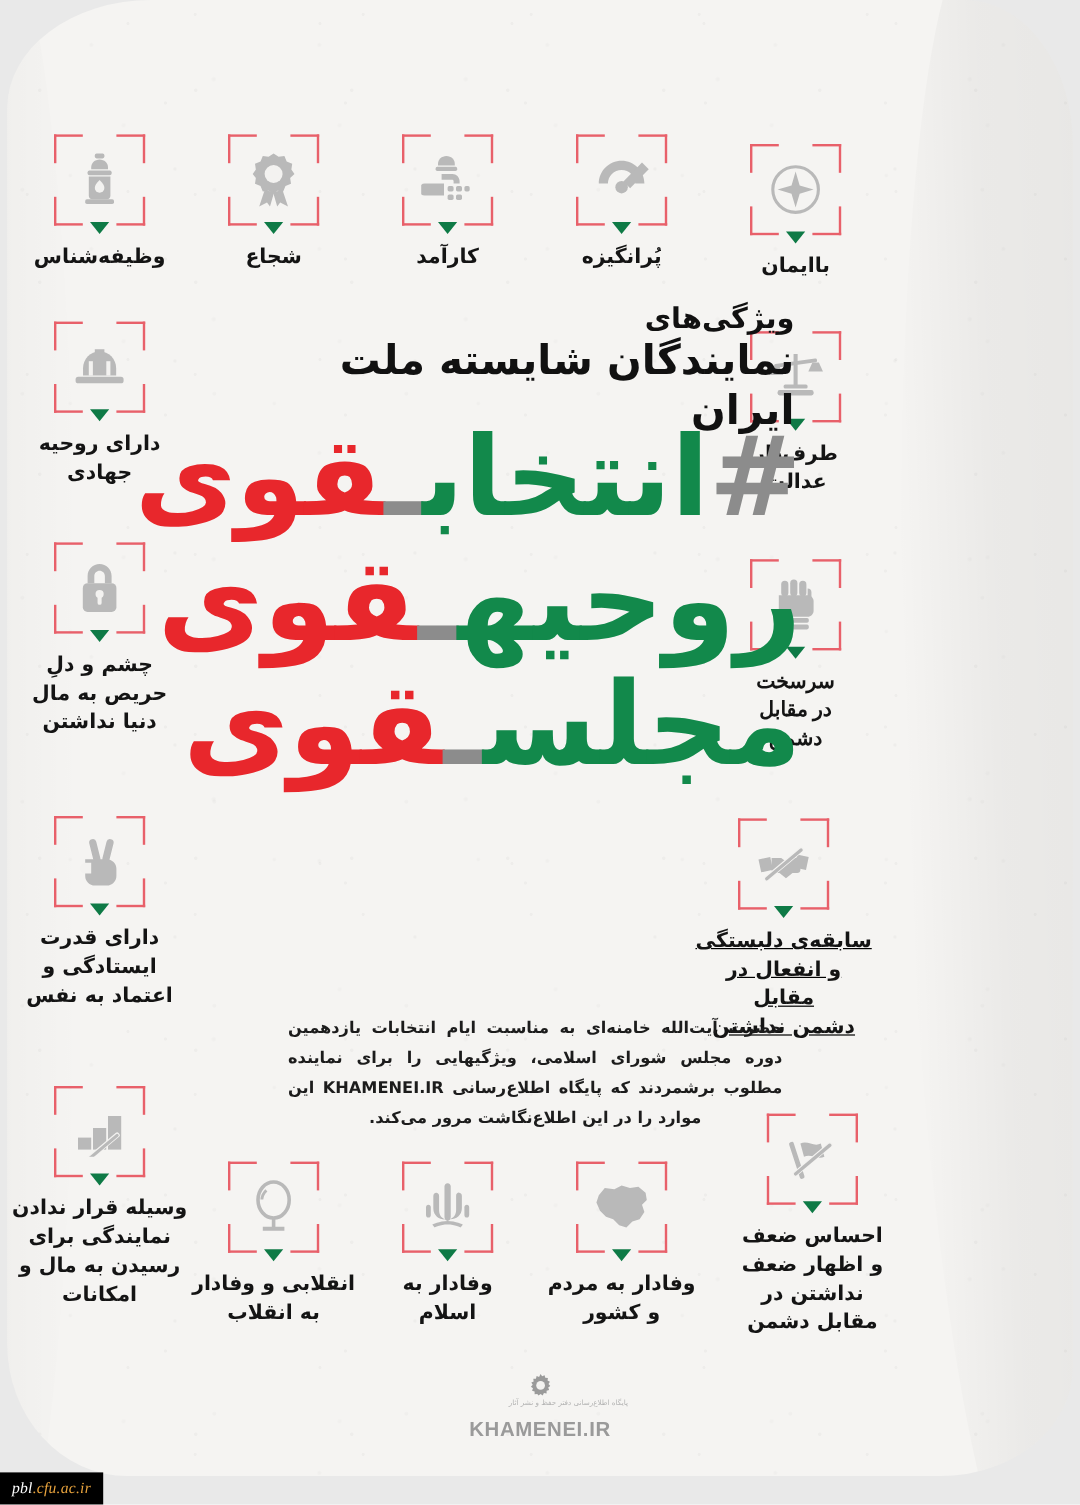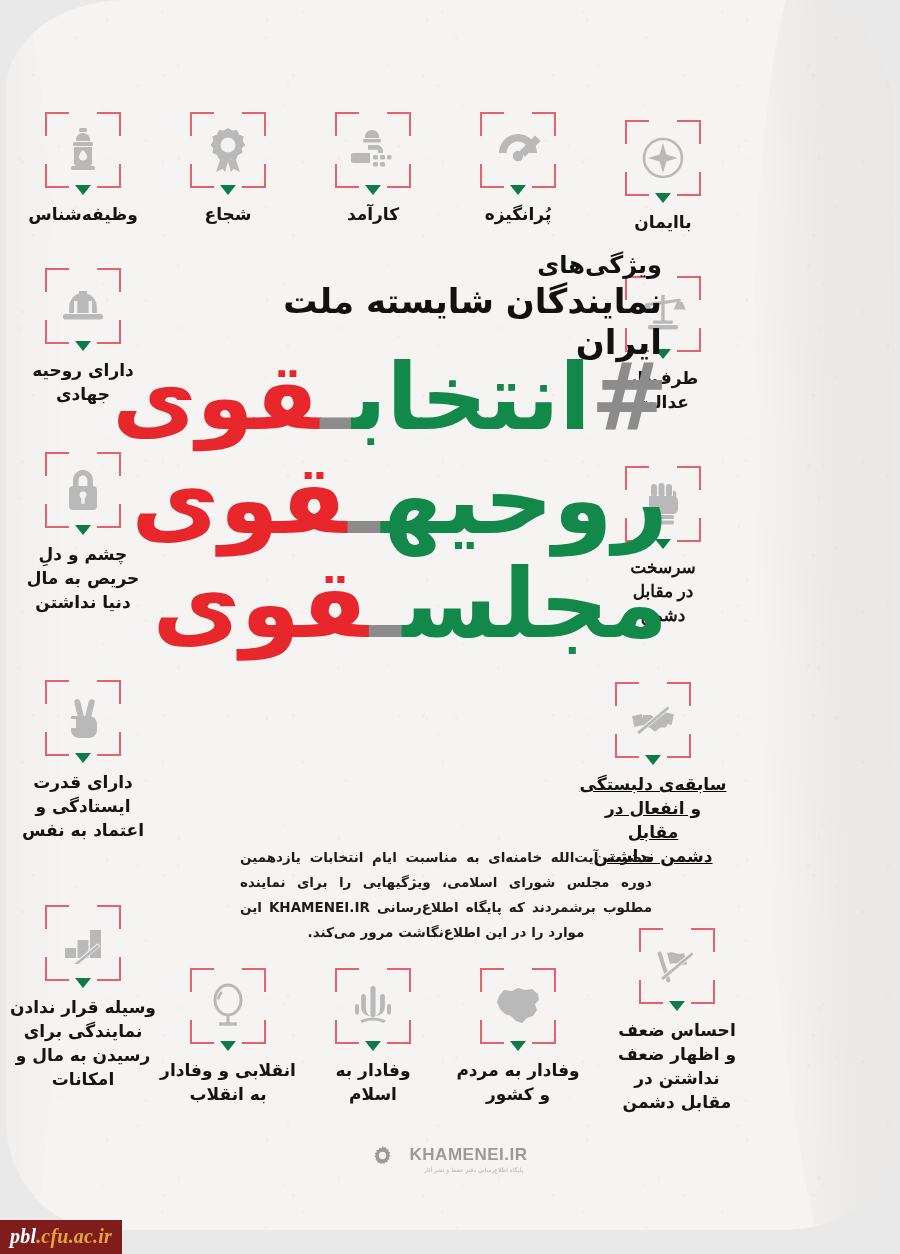--- a/index.html
+++ b/index.html
@@ -203,20 +203,21 @@
   .brand {
     position: absolute;
     top: 1145px;
     left: 0;
     width: 900px;
     display: flex;
     align-items: center;
     justify-content: center;
     gap: 18px;
     direction: ltr;
+    flex-direction: column;
   }
   .brand .mark { color: #9a9a9a; }
   .brand .mark svg { display: block; }
   .brand .wordmark {
     font-size: 17px;
     font-weight: 800;
     letter-spacing: .5px;
     color: #9a9a9a;
     font-family: "Liberation Sans", sans-serif;
   }
@@ -229,26 +230,26 @@
     color: #b3b3b3;
     direction: rtl;
     white-space: nowrap;
   }
 
   
   .watermark {
     position: absolute;
     left: 0;
     bottom: 0;
-    background: #7f1d1d;
+    background: #000000;
     padding: 5px 10px 6px 10px;
     direction: ltr;
     font-family: "Liberation Serif", serif;
-    font-size: 20px;
-    font-weight: 700;
+    font-size: 13px;
+    font-weight: 400;
     font-style: italic;
     letter-spacing: .2px;
   }
   .watermark .w-a { color: #ffffff; }
   .watermark .w-b { color: #e8a33d; }
 </style>
 </head>
 <body>
 
 <div id="poster">

